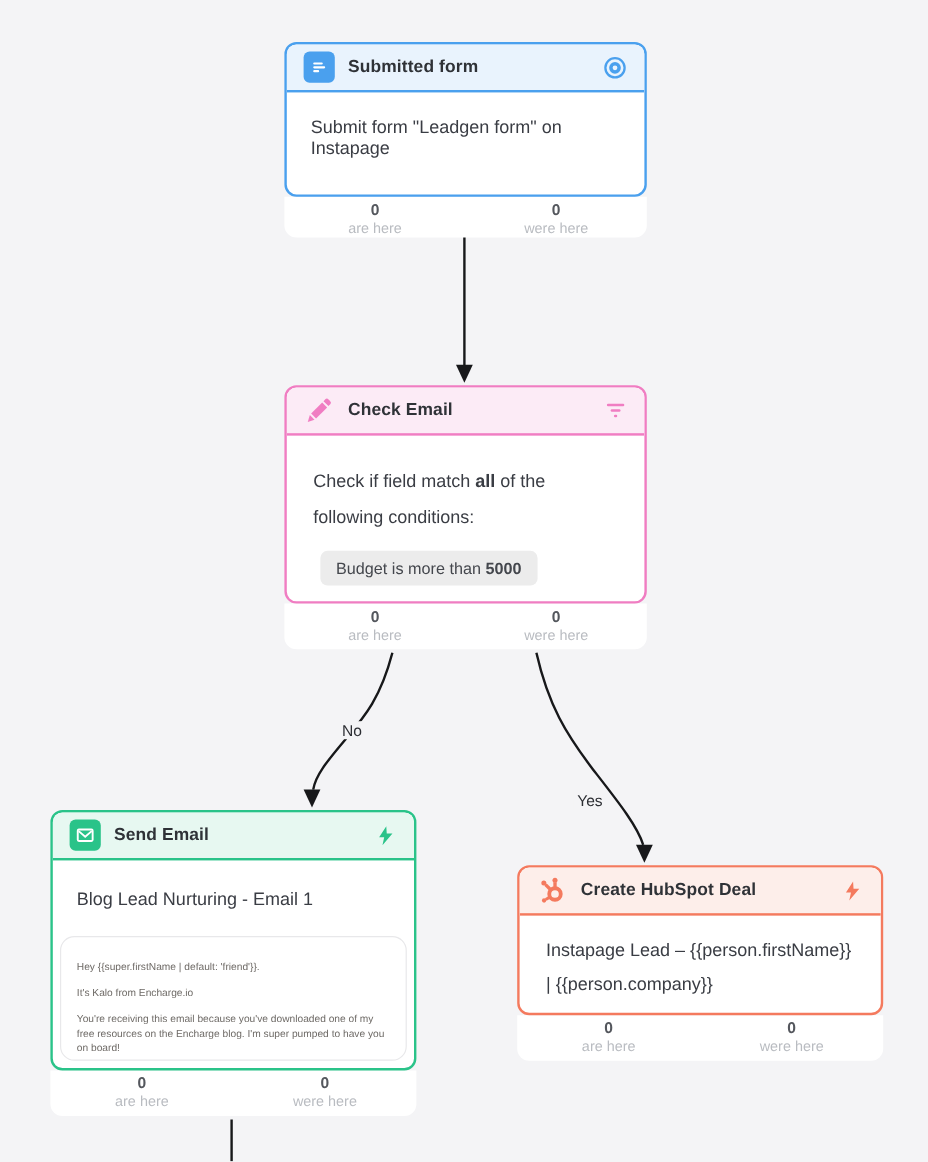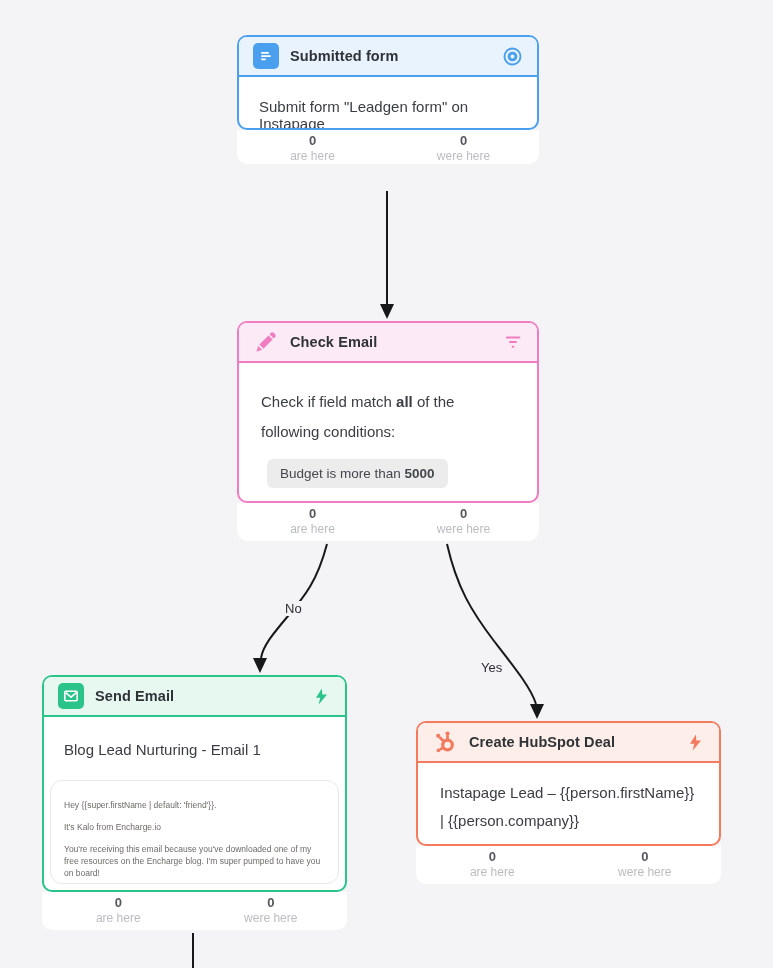--- a/index.html
+++ b/index.html
@@ -70,21 +70,21 @@
     <polygon points="253,658 267,658 260,673" fill="#17181a" stroke="none"></polygon>
     <path d="M447,544 C457,588 472,612 494,641 C515,668 531,688 536,704"></path>
     <polygon points="530,704 544,704 537,719" fill="#17181a" stroke="none"></polygon>
     <path d="M193,933 L193,968"></path>
   </svg>
 
   <div class="edge-label" style="left:282px; top:601px;">No</div>
   <div class="edge-label" style="left:478px; top:660px;">Yes</div>
 
   <div class="node-group" style="--accent:#4aa0ee; --hbg:#e9f3fd; left:237px; top:35px; width:302px;">
-    <div class="card" style="height:95px;">
+    <div class="card" style="height:129px;">
       <div class="card-header">
         <span class="icon-badge">
           <svg width="16" height="16" viewBox="0 0 16 16" fill="#fff">
             <rect x="3" y="4" width="8" height="1.8" rx="0.9"></rect>
             <rect x="3" y="7.2" width="10" height="1.8" rx="0.9"></rect>
             <rect x="3" y="10.4" width="5" height="1.8" rx="0.9"></rect>
           </svg>
         </span>
         <span class="node-title">Submitted form</span>
         <span class="header-action">
@@ -181,21 +181,21 @@
         <div class="num">0</div>
         <div class="lbl">are here</div>
       </div>
       <div class="stat">
         <div class="num">0</div>
         <div class="lbl">were here</div>
       </div>
     </div>
   </div>
 
-  <div class="node-group" style="--accent:#f47a5e; --hbg:#fdeeea; left:416px; top:721px; width:305px;">
+  <div class="node-group" style="--accent:#f47a5e; --hbg:#fdeeea; left:431px; top:721px; width:305px;">
     <div class="card" style="height:125px;">
       <div class="card-header">
         <span class="bare-icon">
           <svg width="26" height="26" viewBox="0 0 26 26" fill="none" stroke="currentColor">
             <circle cx="15.5" cy="16" r="4.8" stroke-width="3.2"></circle>
             <line x1="15.5" y1="11" x2="15.5" y2="6.2" stroke-width="2.8"></line>
             <circle cx="15.5" cy="4.6" r="2.1" fill="currentColor" stroke="none"></circle>
             <line x1="11.9" y1="12.5" x2="7.6" y2="8.2" stroke-width="2.8"></line>
             <circle cx="6.2" cy="6.8" r="2.1" fill="currentColor" stroke="none"></circle>
             <line x1="11.2" y1="18.6" x2="7.8" y2="20.6" stroke-width="2.5"></line>

